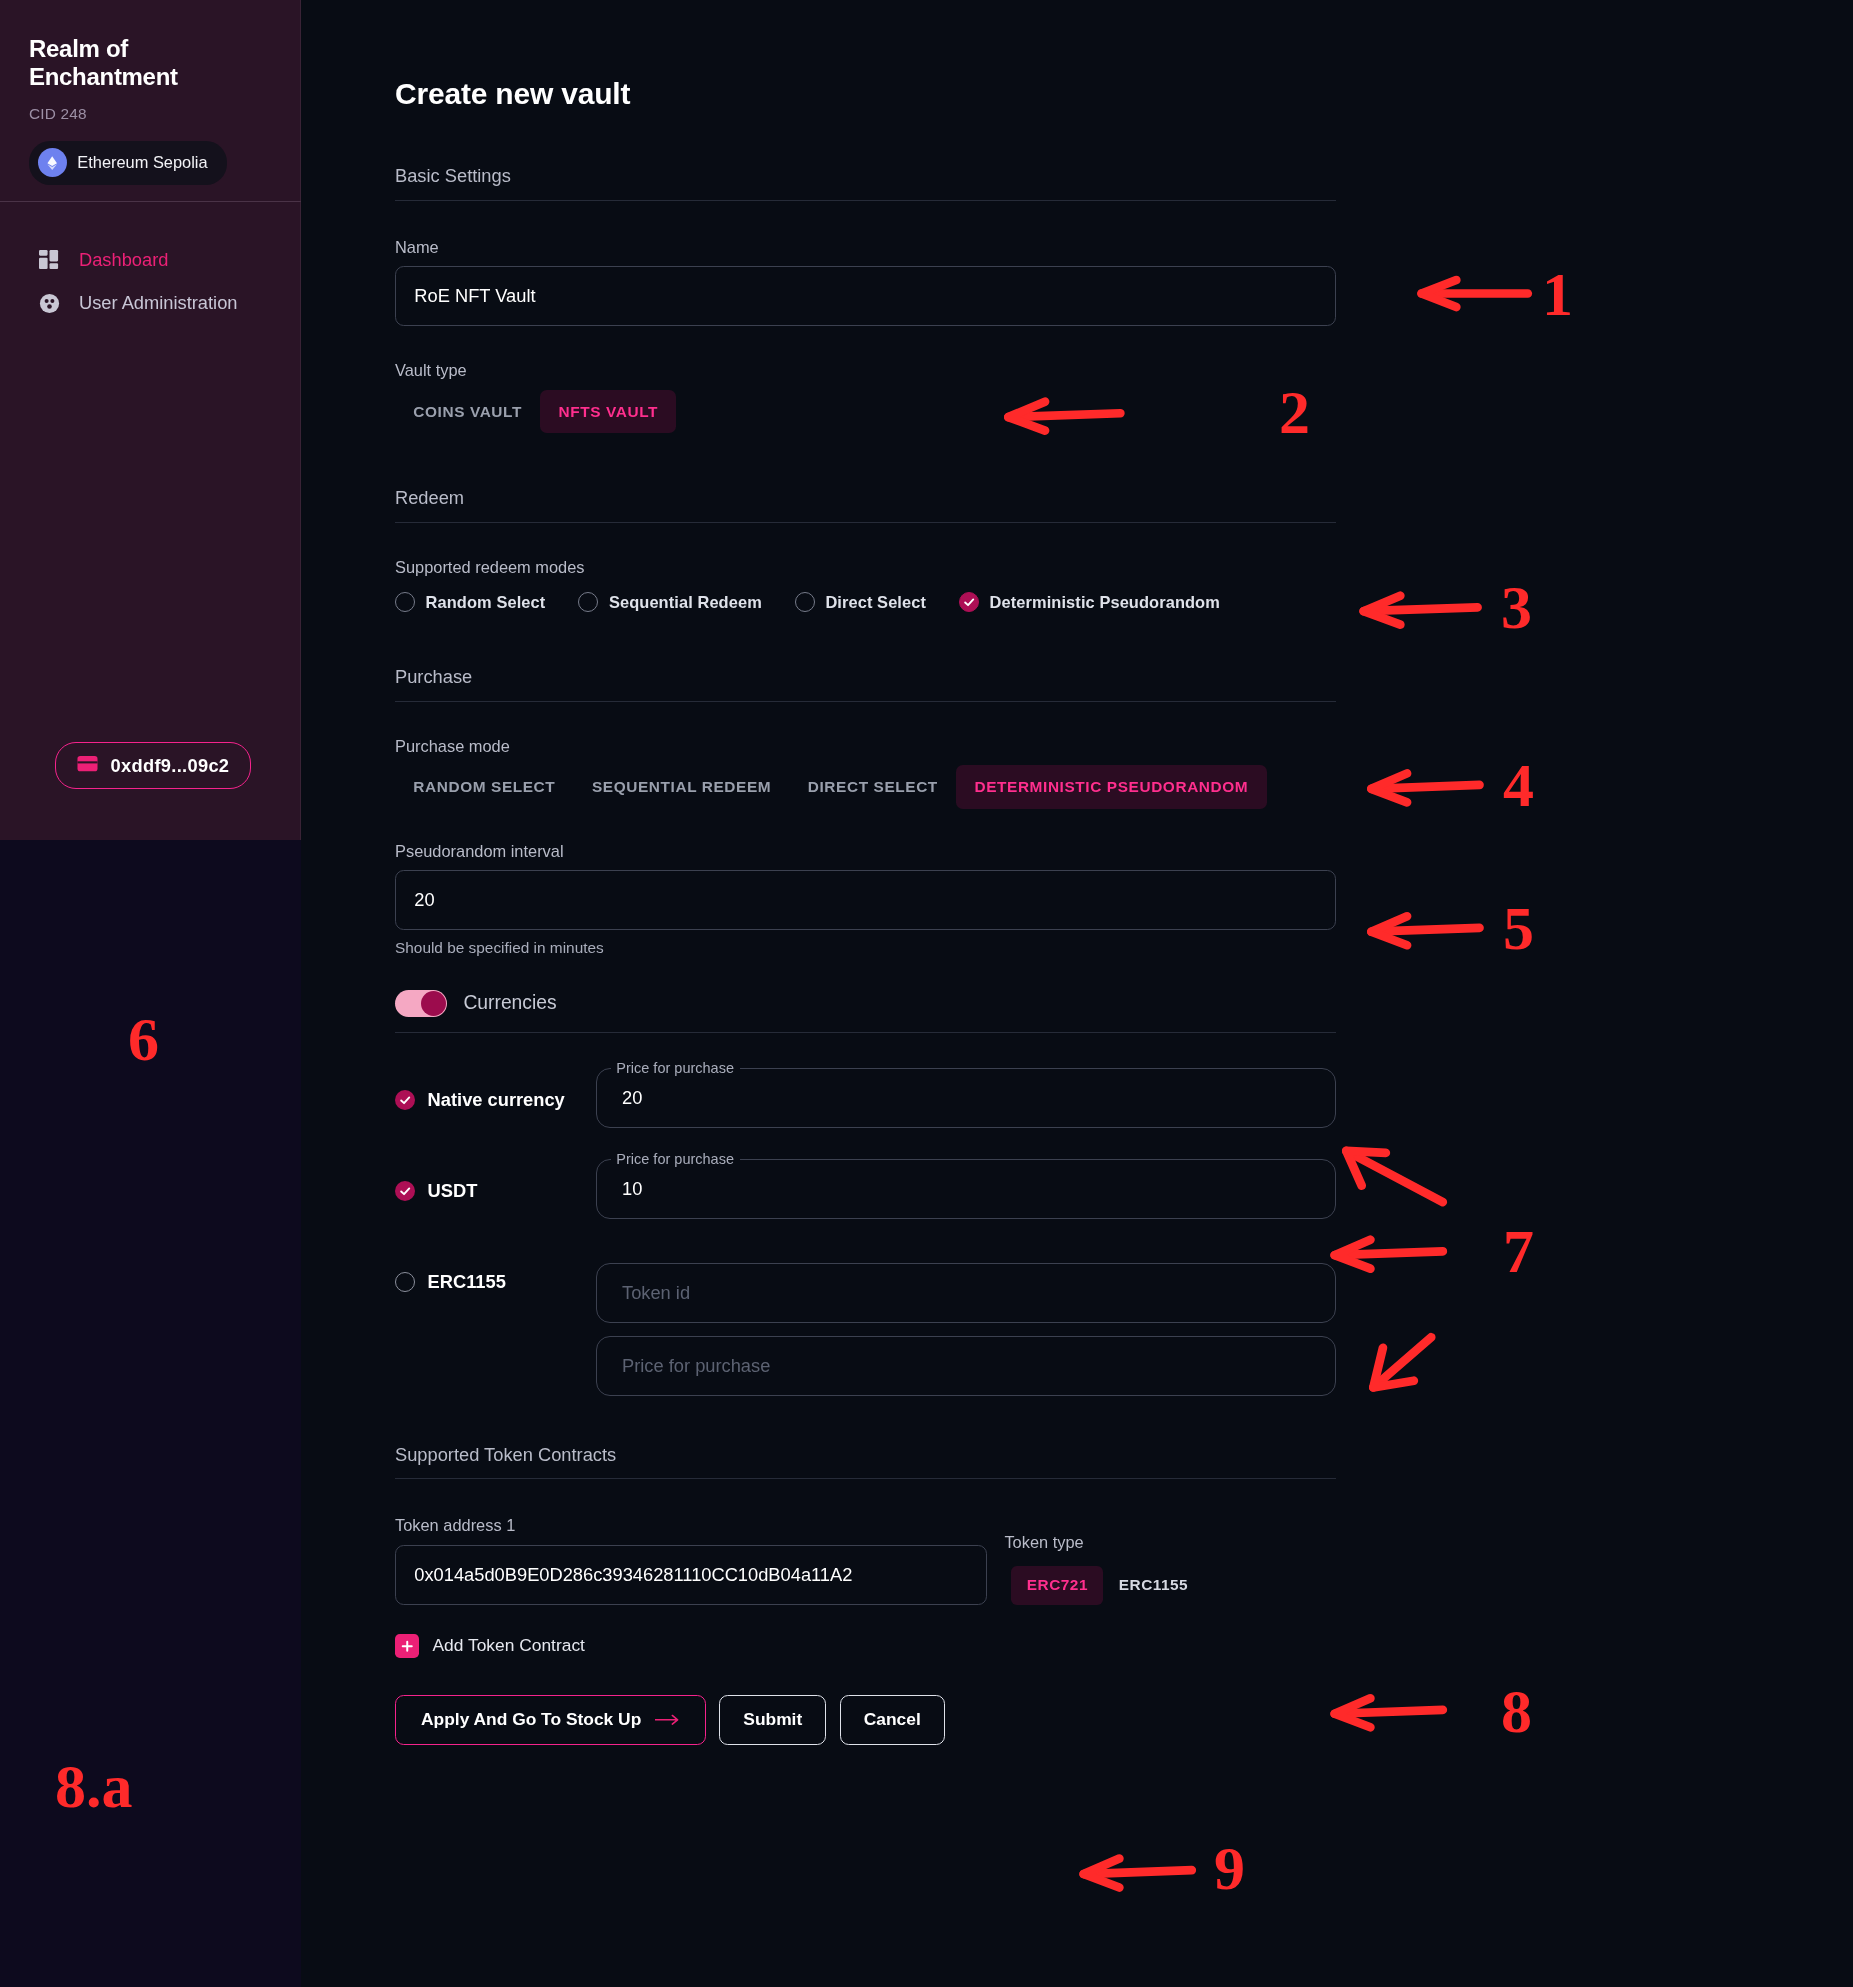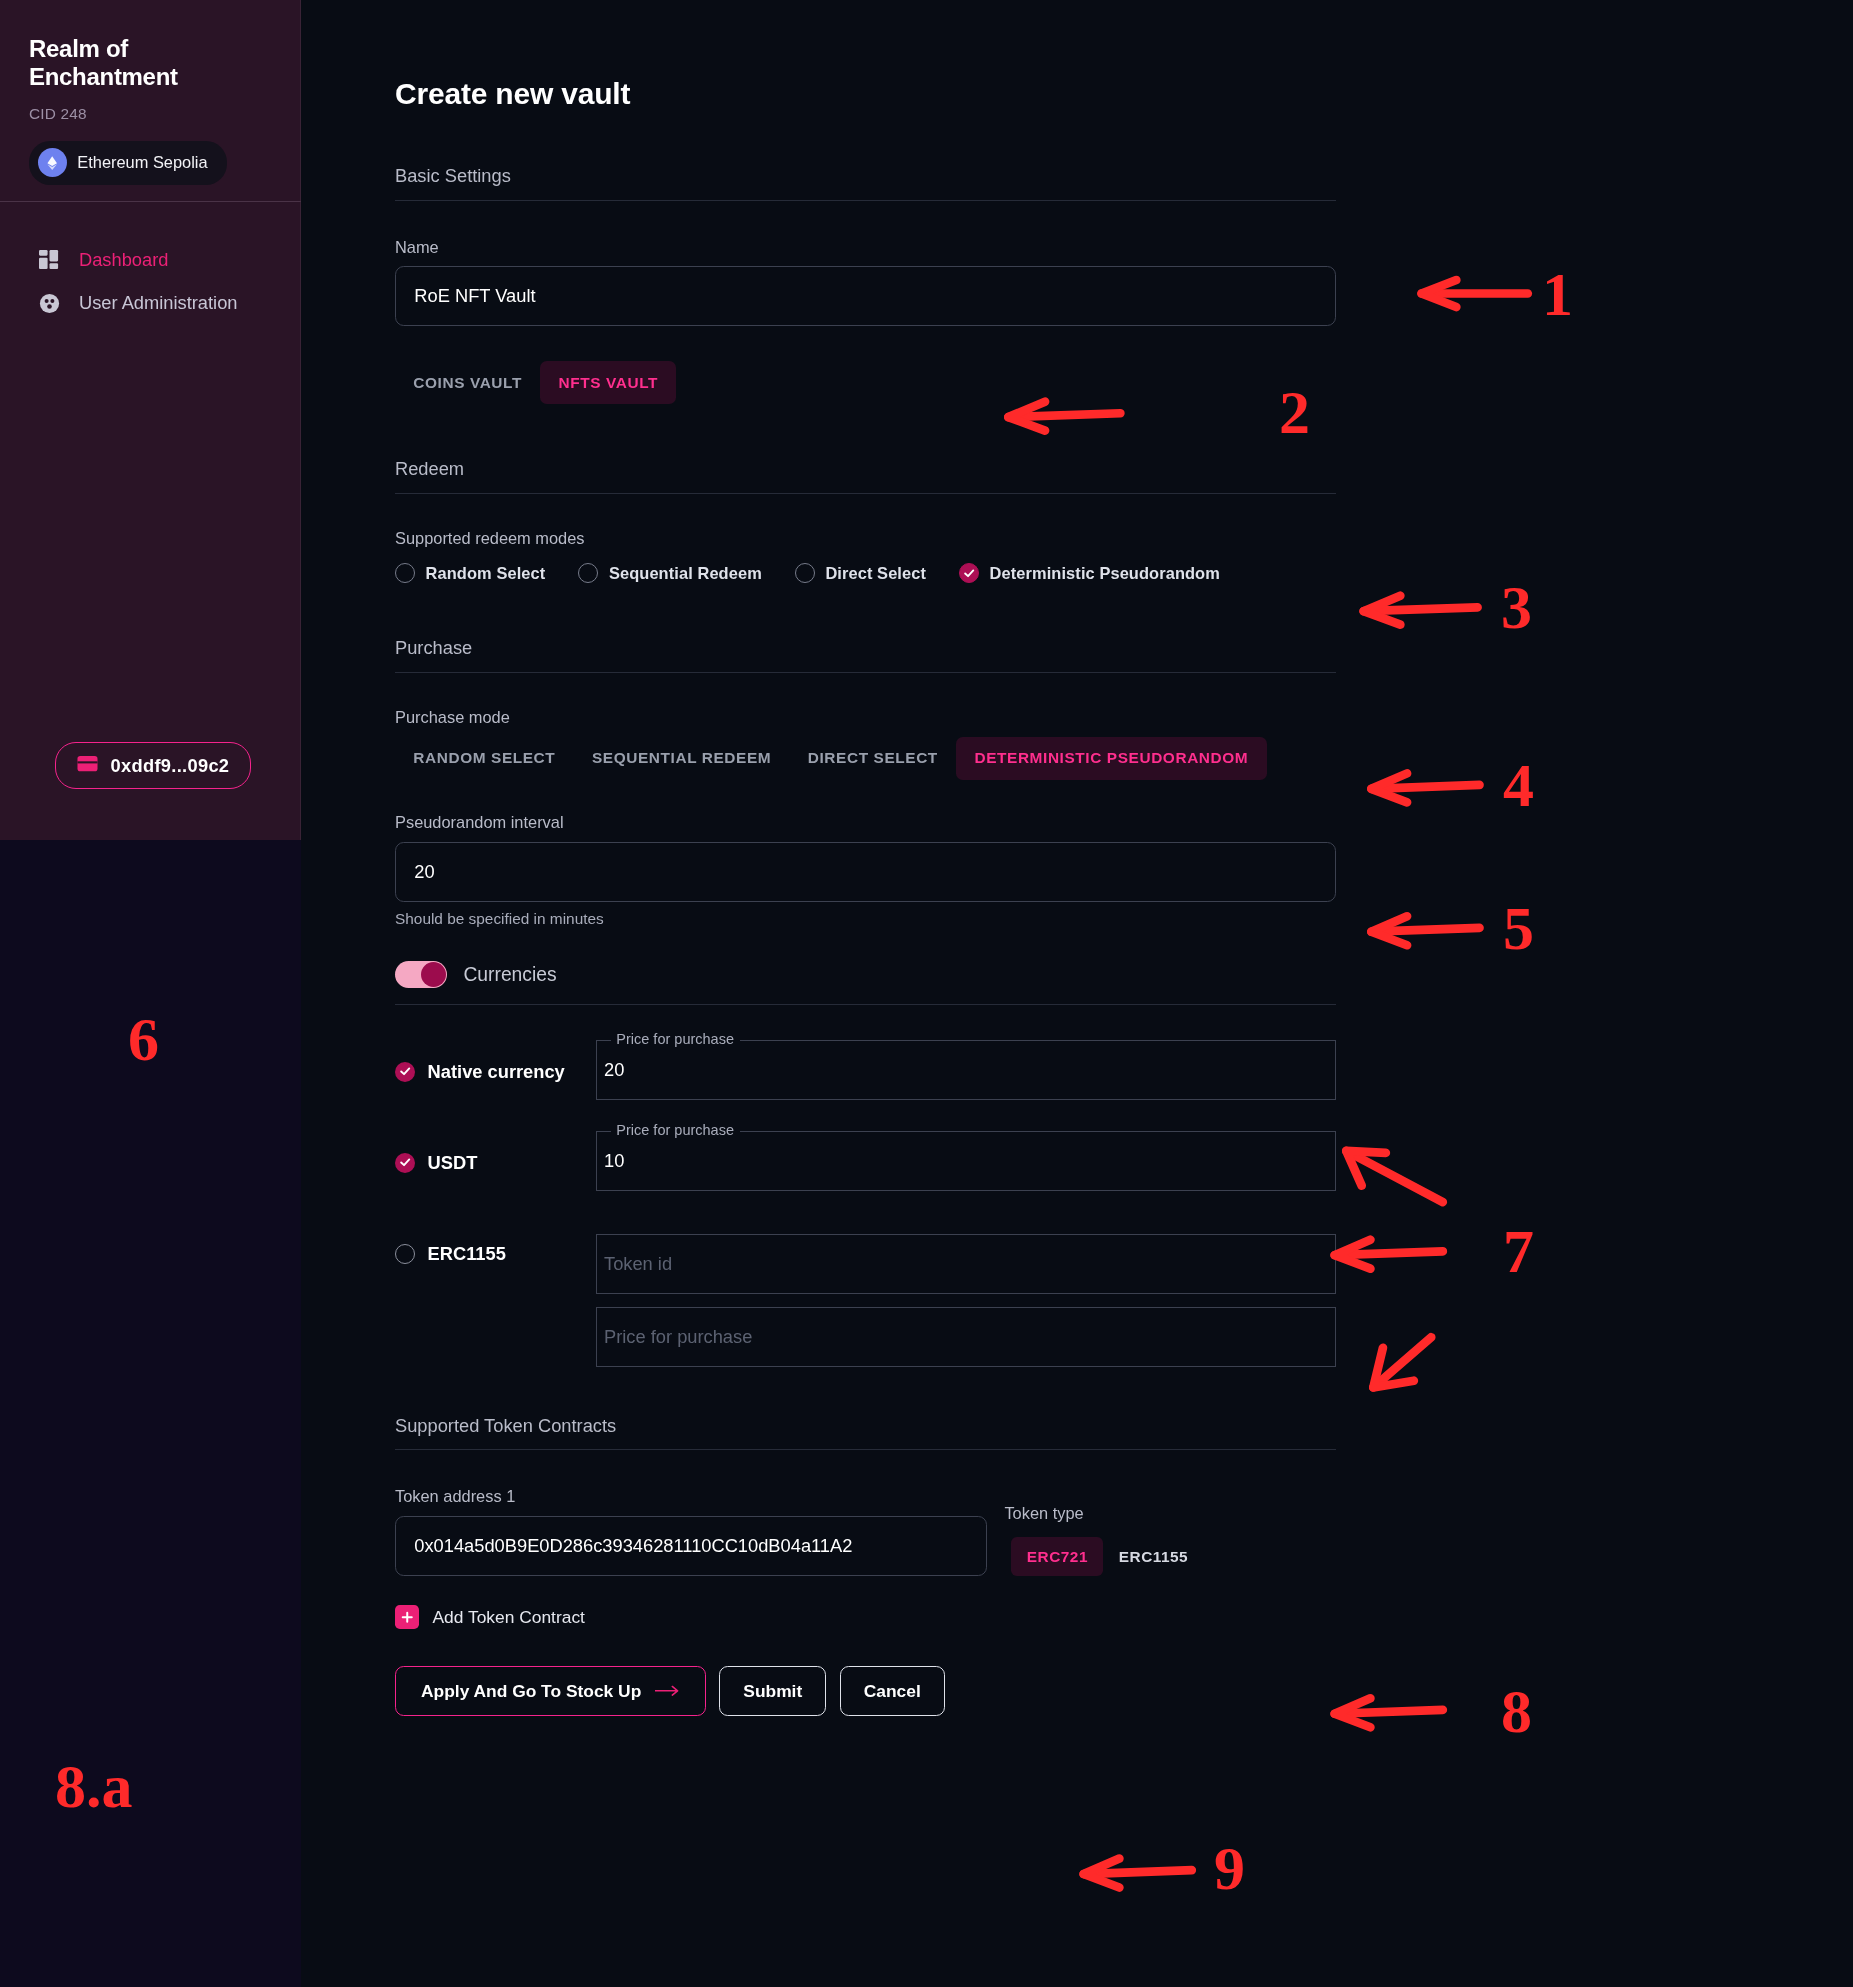--- a/index.html
+++ b/index.html
@@ -216,25 +216,25 @@
     border: 1.9px solid #8b8f9c;
     flex: none;
   }
   .cur-name { color: #ffffff; font-size: 18.3px; font-weight: 700; }
   .cur-right { flex: 1; }
 
   
   .ofield {
     position: relative;
     border: 1px solid #3c4150;
-    border-radius: 0;
+    border-radius: 14px;
     height: 60px;
     display: flex;
     align-items: center;
-    padding: 0 7px;
+    padding: 0 25px;
   }
   .ofield .legend {
     position: absolute;
     left: 13.5px; top: -9.7px;
     background: #080c14;
     padding: 0 5.8px;
     color: #a9adbb;
     font-size: 14.5px;
   }
   .ofield .val { color: #ffffff; font-size: 18.3px; }
@@ -370,20 +370,21 @@
 
       
       <div class="section-head">Basic Settings</div>
 
       <div style="margin-top:37px;">
         <div class="field-label">Name</div>
         <input class="text-input" value="RoE NFT Vault" style="">
       </div>
 
       <div style="margin-top:35px;">
+        <div class="field-label">Vault type</div>
         <div class="toggle-group">
           <button class="tgl">COINS VAULT</button>
           <button class="tgl on">NFTS VAULT</button>
         </div>
       </div>
 
       
       <div class="section-head">Redeem</div>
 
       <div style="margin-top:35px;">

